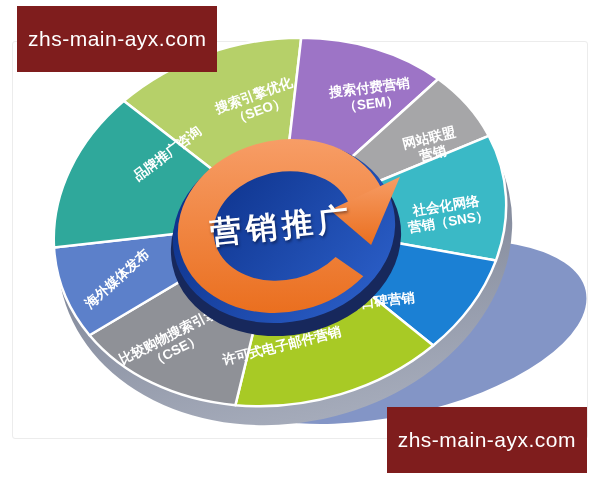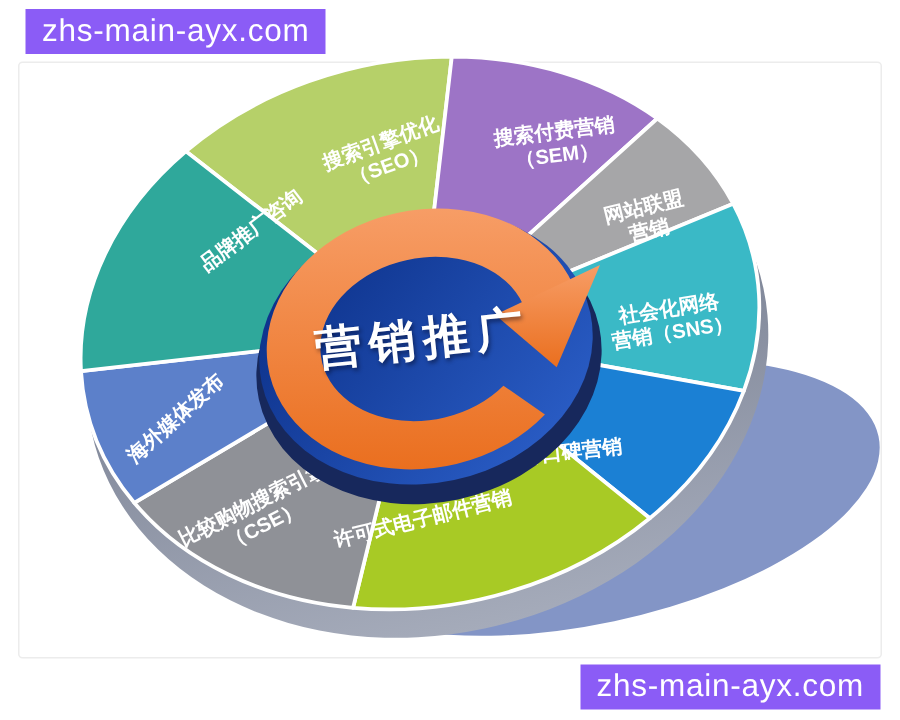--- a/index.html
+++ b/index.html
@@ -7,22 +7,22 @@
     width:600px;height:480px;position:relative;overflow:hidden;
     background:#ffffff;
     font-family:"Liberation Sans","DejaVu Sans",sans-serif;
   }
   .frame{
     position:absolute;left:12px;top:41px;width:574px;height:396px;
     border:1px solid #ececec;border-radius:3px;background:#fff;
   }
   svg.wheel{position:absolute;left:0;top:0;}
   .wm{
-    position:absolute;background:#8b5cf6;color:#ffffff;
-    font-size:21px;line-height:30px;padding:0 11px;letter-spacing:.5px;
+    position:absolute;background:#7f1d1d;color:#ffffff;
+    font-size:21px;line-height:30px;padding:18px 11px;letter-spacing:.5px;
     white-space:nowrap;
   }
   .wm-top{left:17px;top:6px;}
   .wm-bottom{right:13px;bottom:7px;}
   .seg-label{
     fill:#ffffff;font-weight:bold;font-size:13.5px;text-anchor:middle;
     font-family:"Liberation Sans","DejaVu Sans",sans-serif;
   }
   .center-label{
     fill:#ffffff;font-weight:bold;font-size:31px;text-anchor:middle;

